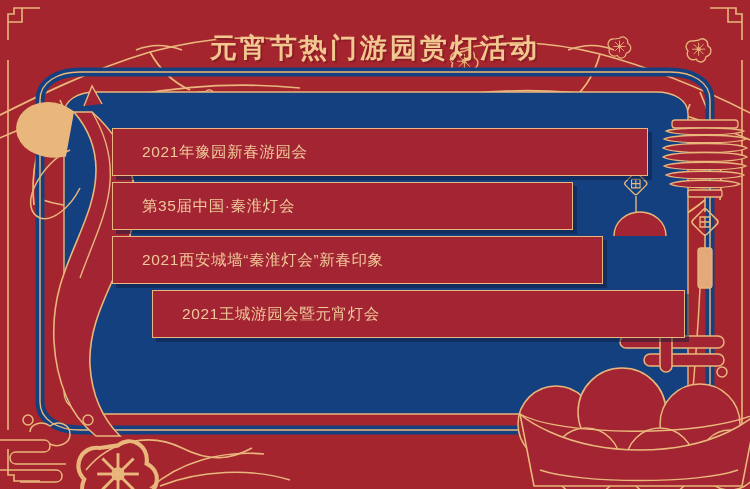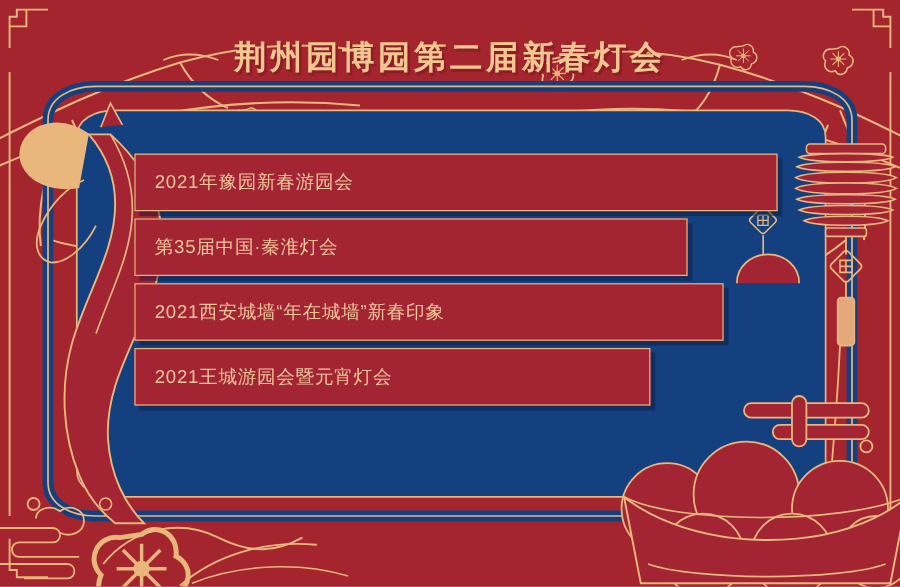--- a/index.html
+++ b/index.html
@@ -20,21 +20,21 @@
     z-index:40;white-space:nowrap;
   }
 
   
   .list{position:absolute;left:112px;top:128px;z-index:40;}
   .bar{
     position:relative;height:48px;margin-bottom:6px;
     background:#A32432;
     border:1.5px solid #E9B77C;
     box-shadow:4px 4px 0 rgba(10,25,60,.45);
-    display:flex;align-items:center;
+    display:flex;align-items:center;padding-left:13px;
   }
   .bar-label{
     padding-left:16px;font-size:15.5px;color:#F0C89A;letter-spacing:.6px;
     white-space:nowrap;
   }
 </style>
 </head>
 <body>
 
 <div id="poster">
@@ -204,30 +204,30 @@
       </g>
 
       <g fill="none" stroke="#E9B77C" stroke-width="1.5">
         <path d="M568,50 C584,44 600,44 614,50"></path>
         <path d="M182,50 C166,44 150,44 136,50"></path>
       </g>
 
     </g>
   </svg>
 
-  <div class="title">荆州园博园第二届新春灯会</div>
+  <div class="title">元宵节热门游园赏灯活动</div>
 
   <div class="list">
     <div class="bar" style="width:536px;">
       <span class="bar-label">2021年豫园新春游园会</span>
     </div>
     <div class="bar" style="width:461px;">
       <span class="bar-label">第35届中国·秦淮灯会</span>
     </div>
     <div class="bar" style="width:491px;">
-      <span class="bar-label">2021西安城墙“年在城墙”新春印象</span>
-    </div>
-    <div class="bar" style="width:430px;">
+      <span class="bar-label">2021西安城墙“秦淮灯会”新春印象</span>
+    </div>
+    <div class="bar" style="width:533px;margin-left:40px;">
       <span class="bar-label">2021王城游园会暨元宵灯会</span>
     </div>
   </div>
 
 </div>
 
 </body></html>

